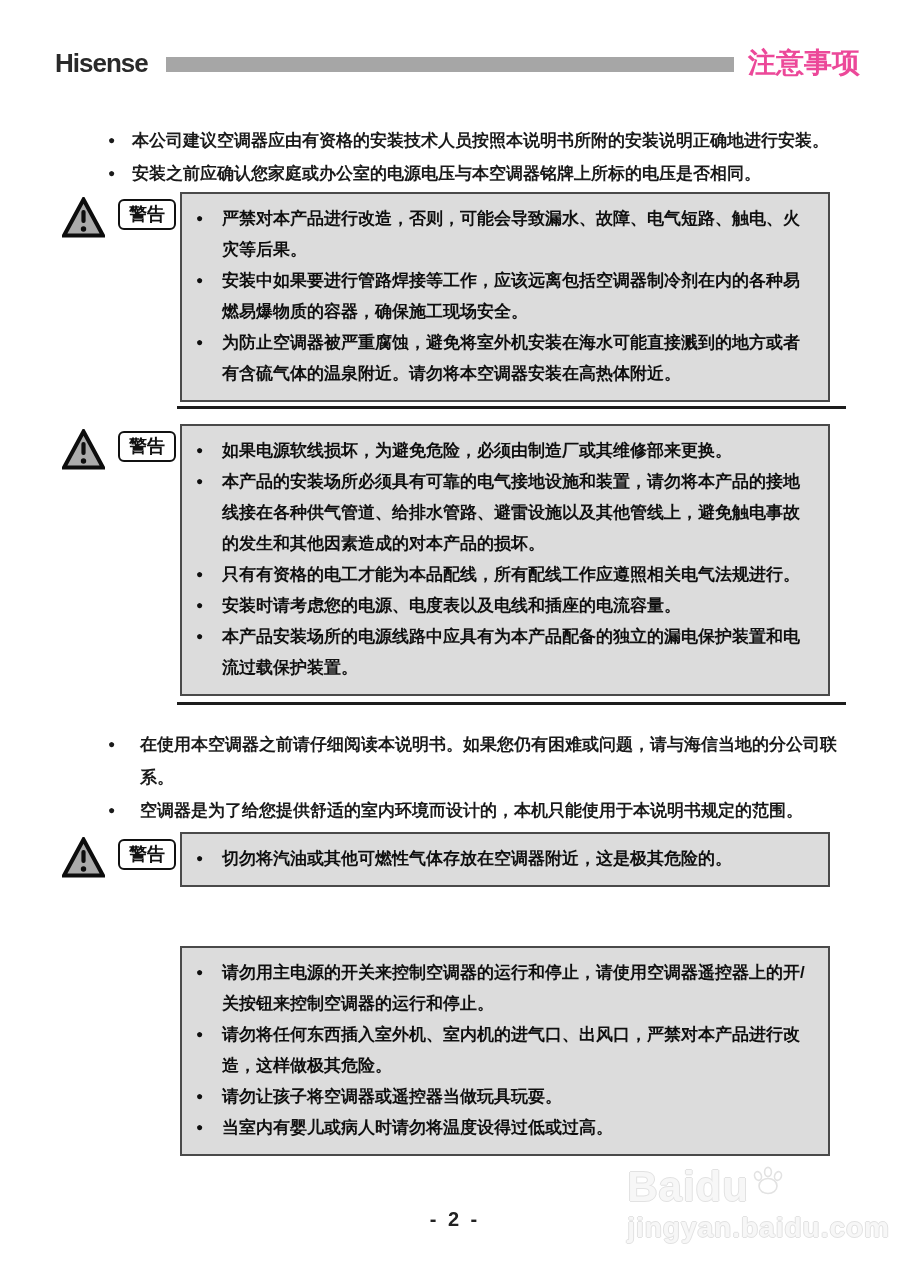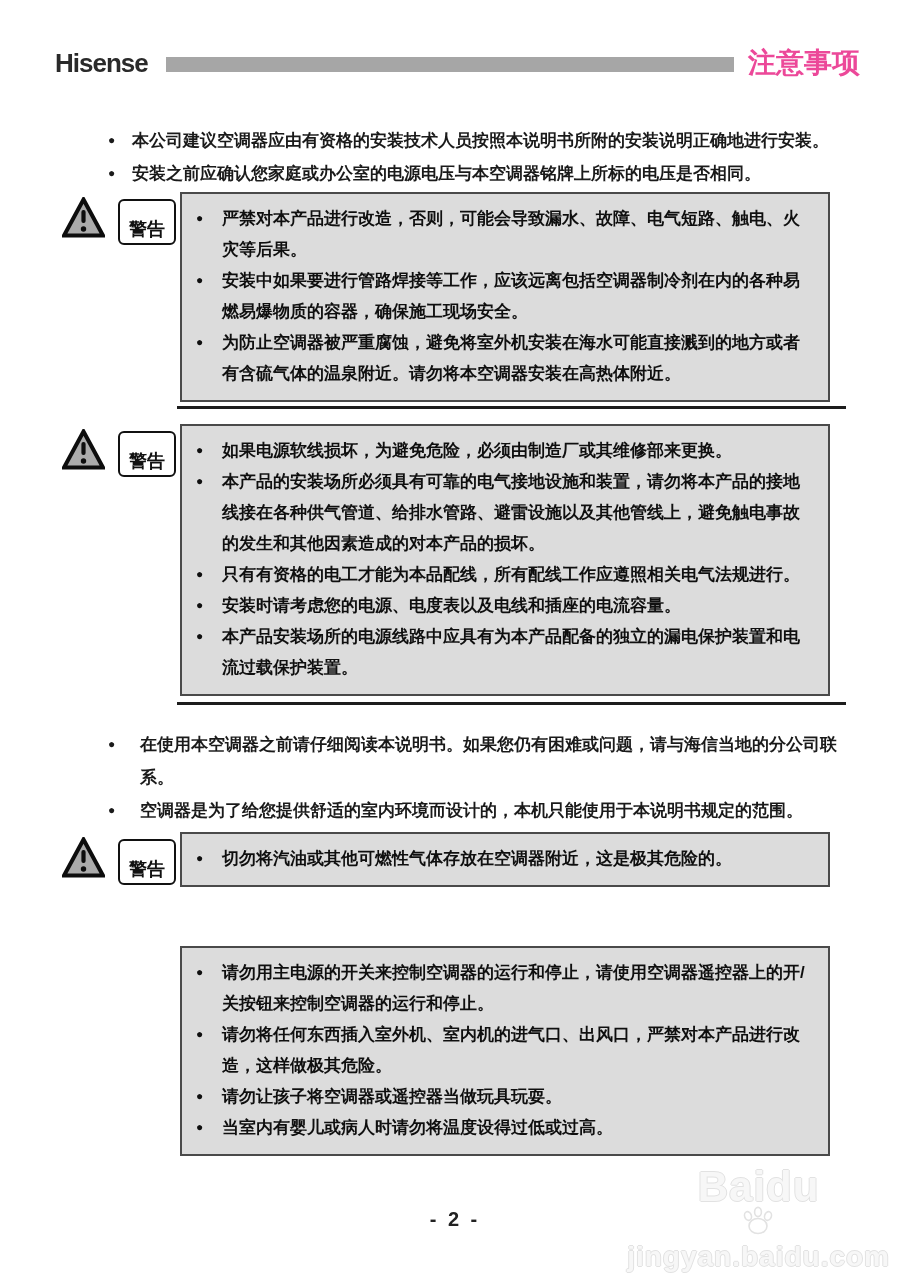--- a/index.html
+++ b/index.html
@@ -29,21 +29,21 @@
   .bullet-row { display: flex; font-size: 17px; font-weight: bold; line-height: 33px; color: #1a1a1a; }
   .bullet-row .dot { flex: none; width: 24px; font-size: 12px; }
   .plain-list.mid .dot { width: 32px; }
 
   
   .warn-section { position: absolute; left: 0; width: 910px; }
   .marker { position: absolute; left: 62px; top: 5px; display: flex; align-items: flex-start; gap: 13px; }
   .tri { width: 43px; height: 41px; flex: none; }
   .warn-label {
     display: inline-block; border: 2px solid #111; border-radius: 6px;
-    background: #fff; padding: 16px 9px 2px; font-size: 18px; font-weight: bold;
+    background: #fff; padding: 1px 9px 2px; font-size: 18px; font-weight: bold;
     margin-top: 2px; white-space: nowrap;
   }
   .warn-box {
     margin-left: 180px; width: 650px;
     background: #dcdcdc; border: 2px solid #4a4a4a;
     padding: 9px 16px 11px 14px;
   }
   .warn-item { display: flex; font-size: 17px; font-weight: bold; line-height: 31px; color: #0f0f0f; }
   .warn-item .dot { flex: none; width: 26px; font-size: 12px; }
 
@@ -54,21 +54,21 @@
     position: absolute; top: 1208px; left: 0; width: 910px;
     text-align: center; font-size: 20px; font-weight: bold;
     letter-spacing: 3px; color: #222;
   }
 
   .watermark {
     position: absolute; top: 1163px; right: 20px;
     font-weight: bold; color: #f7f7f7;
     text-shadow: 1px 0 0 #e2e2e2, -1px 0 0 #e2e2e2, 0 1px 0 #e2e2e2, 0 -1px 0 #e2e2e2;
   }
-  .wm-line1 { display: flex; align-items: center; gap: 3px; font-size: 42px; letter-spacing: 1px; flex-direction: column; }
+  .wm-line1 { display: flex; align-items: center; gap: 3px; font-size: 42px; letter-spacing: 1px; }
   .wm-line2 { font-size: 28px; margin-top: 1px; letter-spacing: 1px; }
   .paw { width: 40px; height: 40px; margin: -14px -2px 0 -4px; }
 </style>
 </head>
 <body>
 
 <div class="header">
   <div class="logo">Hisense</div>
   <div class="header-bar"></div>
   <div class="page-title">注意事项</div>

